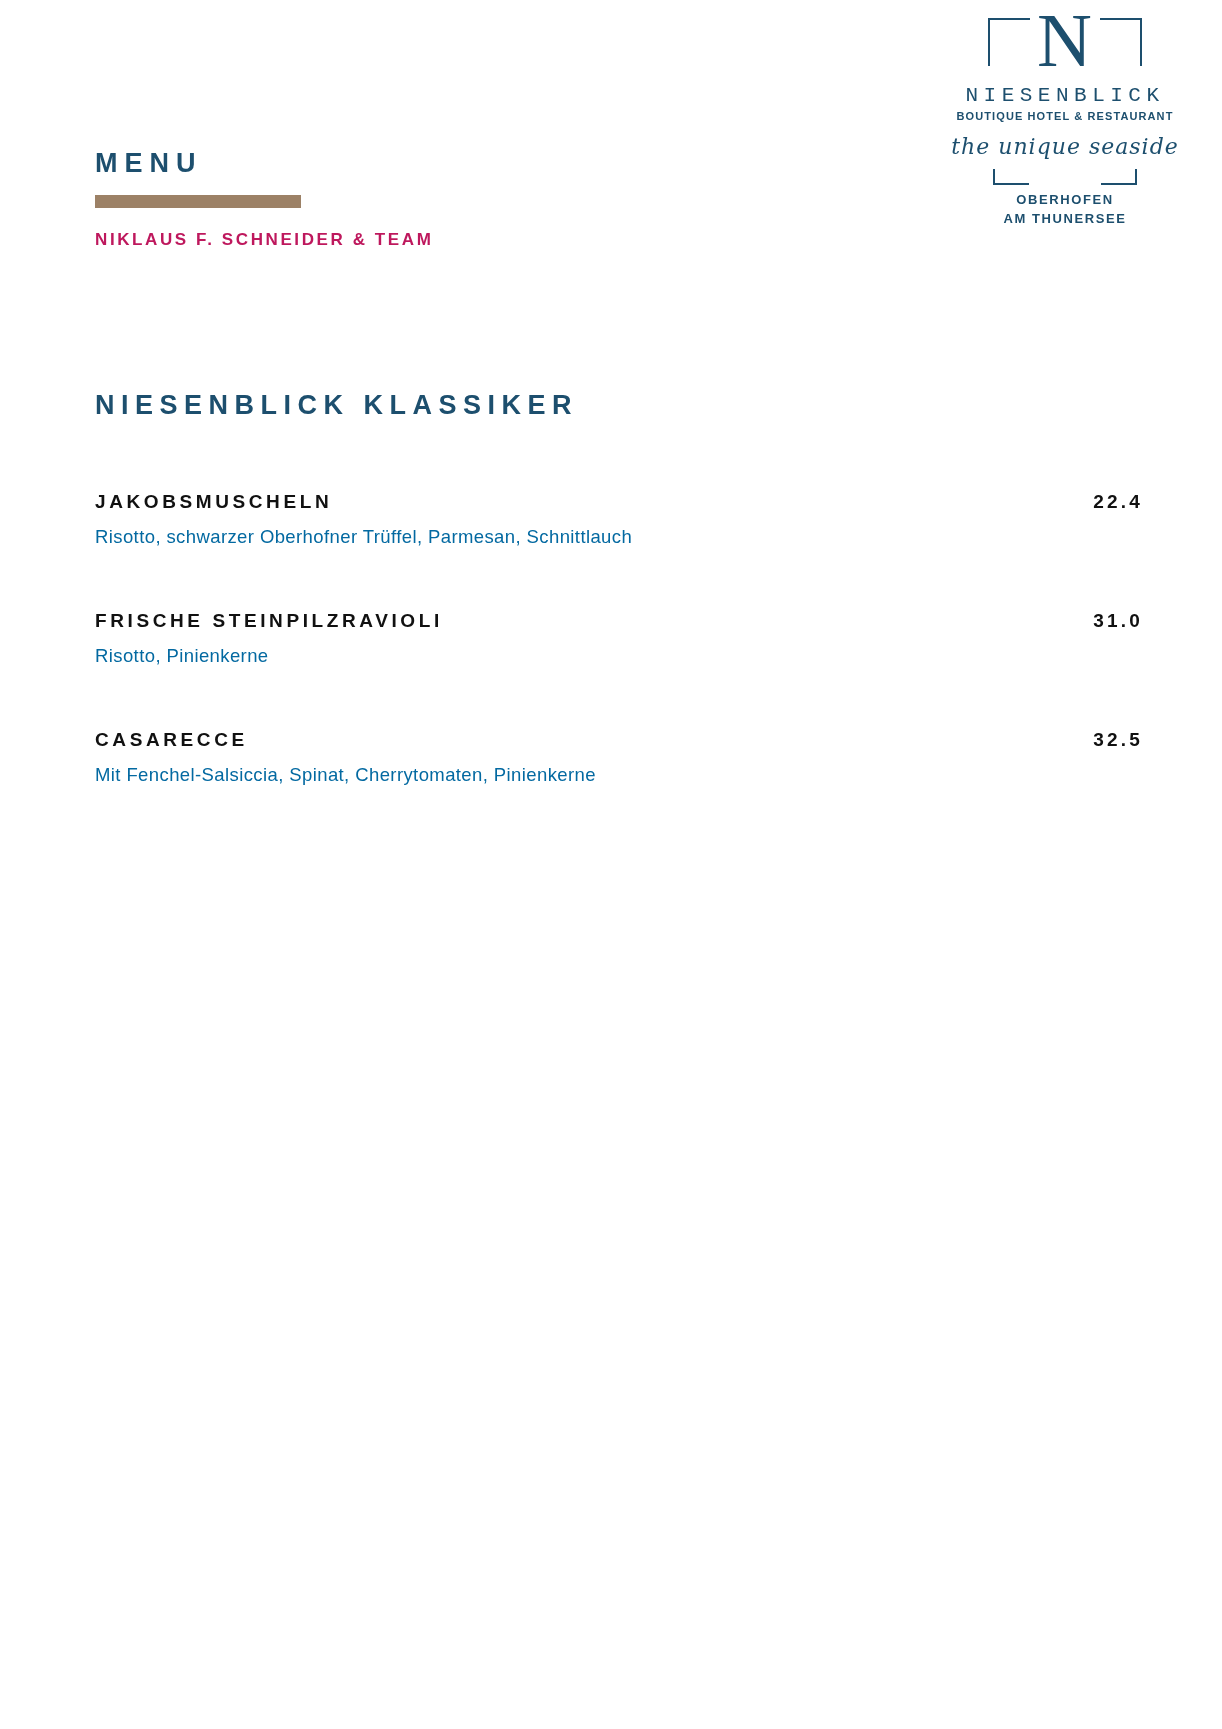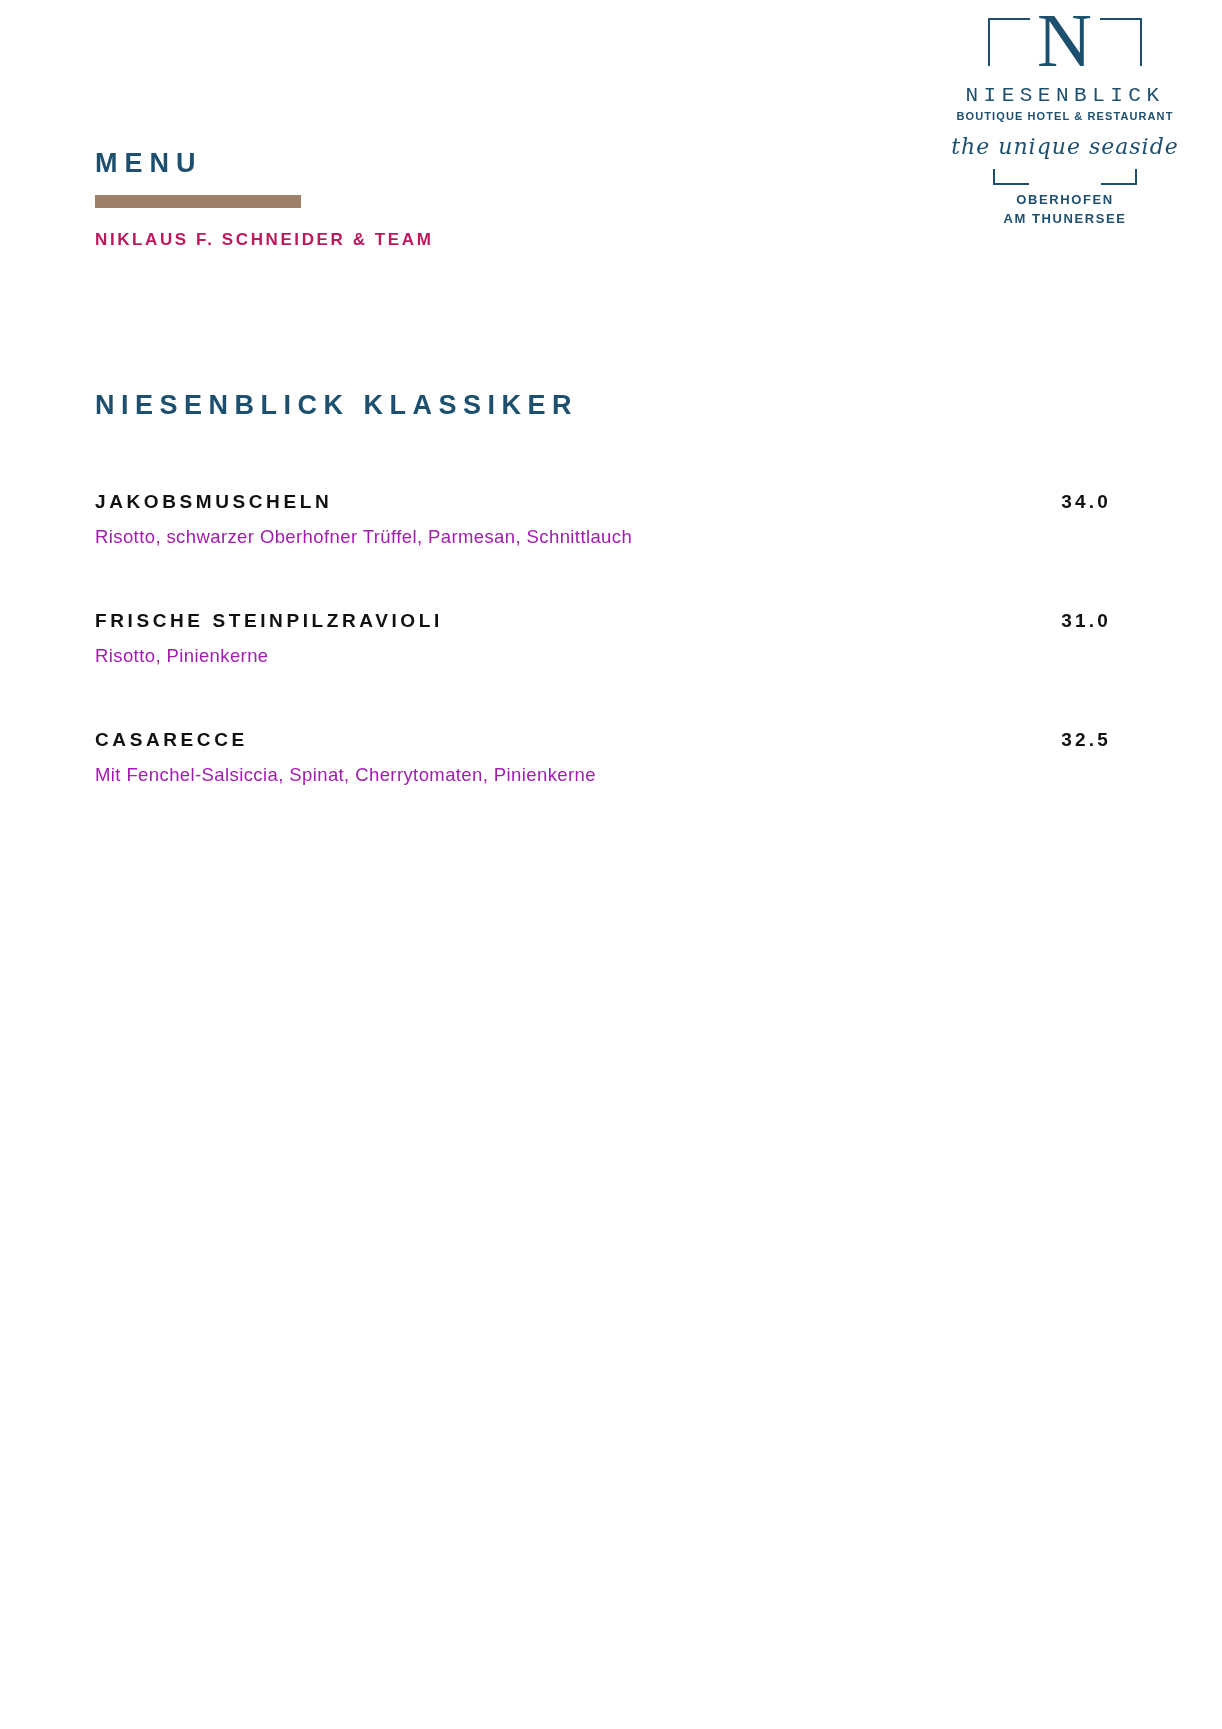--- a/index.html
+++ b/index.html
@@ -135,21 +135,21 @@
     letter-spacing: 1.6px;
     line-height: 1.45;
     margin-top: 6px;
   }
 
   
   .section {
     position: absolute;
     top: 390px;
     left: 95px;
-    right: 111px;
+    right: 79px;
   }
   .section-title {
     font-size: 27px;
     font-weight: bold;
     letter-spacing: 6.5px;
     color: #1d4f6e;
     margin: 0 0 70px 0;
   }
 
   .item {
@@ -170,21 +170,21 @@
     font-size: 19px;
     font-weight: bold;
     letter-spacing: 3.2px;
     color: #111111;
     white-space: nowrap;
   }
   .item-desc {
     margin-top: 13px;
     font-size: 18.5px;
     letter-spacing: 0.4px;
-    color: #a21caf;
+    color: #0369a1;
   }
 </style>
 </head>
 <body>
 
 <div class="page">
 
   <div class="header">
     <h1 class="menu-title">MENU</h1>
     <div class="title-rule"></div>
@@ -209,21 +209,21 @@
       <div>AM THUNERSEE</div>
     </div>
   </div>
 
   <div class="section">
     <h2 class="section-title">NIESENBLICK KLASSIKER</h2>
 
     <div class="item">
       <div class="item-row">
         <span class="item-name">JAKOBSMUSCHELN</span>
-        <span class="item-price">34.0</span>
+        <span class="item-price">22.4</span>
       </div>
       <div class="item-desc">Risotto, schwarzer Oberhofner Trüffel, Parmesan, Schnittlauch</div>
     </div>
 
     <div class="item">
       <div class="item-row">
         <span class="item-name">FRISCHE STEINPILZRAVIOLI</span>
         <span class="item-price">31.0</span>
       </div>
       <div class="item-desc">Risotto, Pinienkerne</div>

